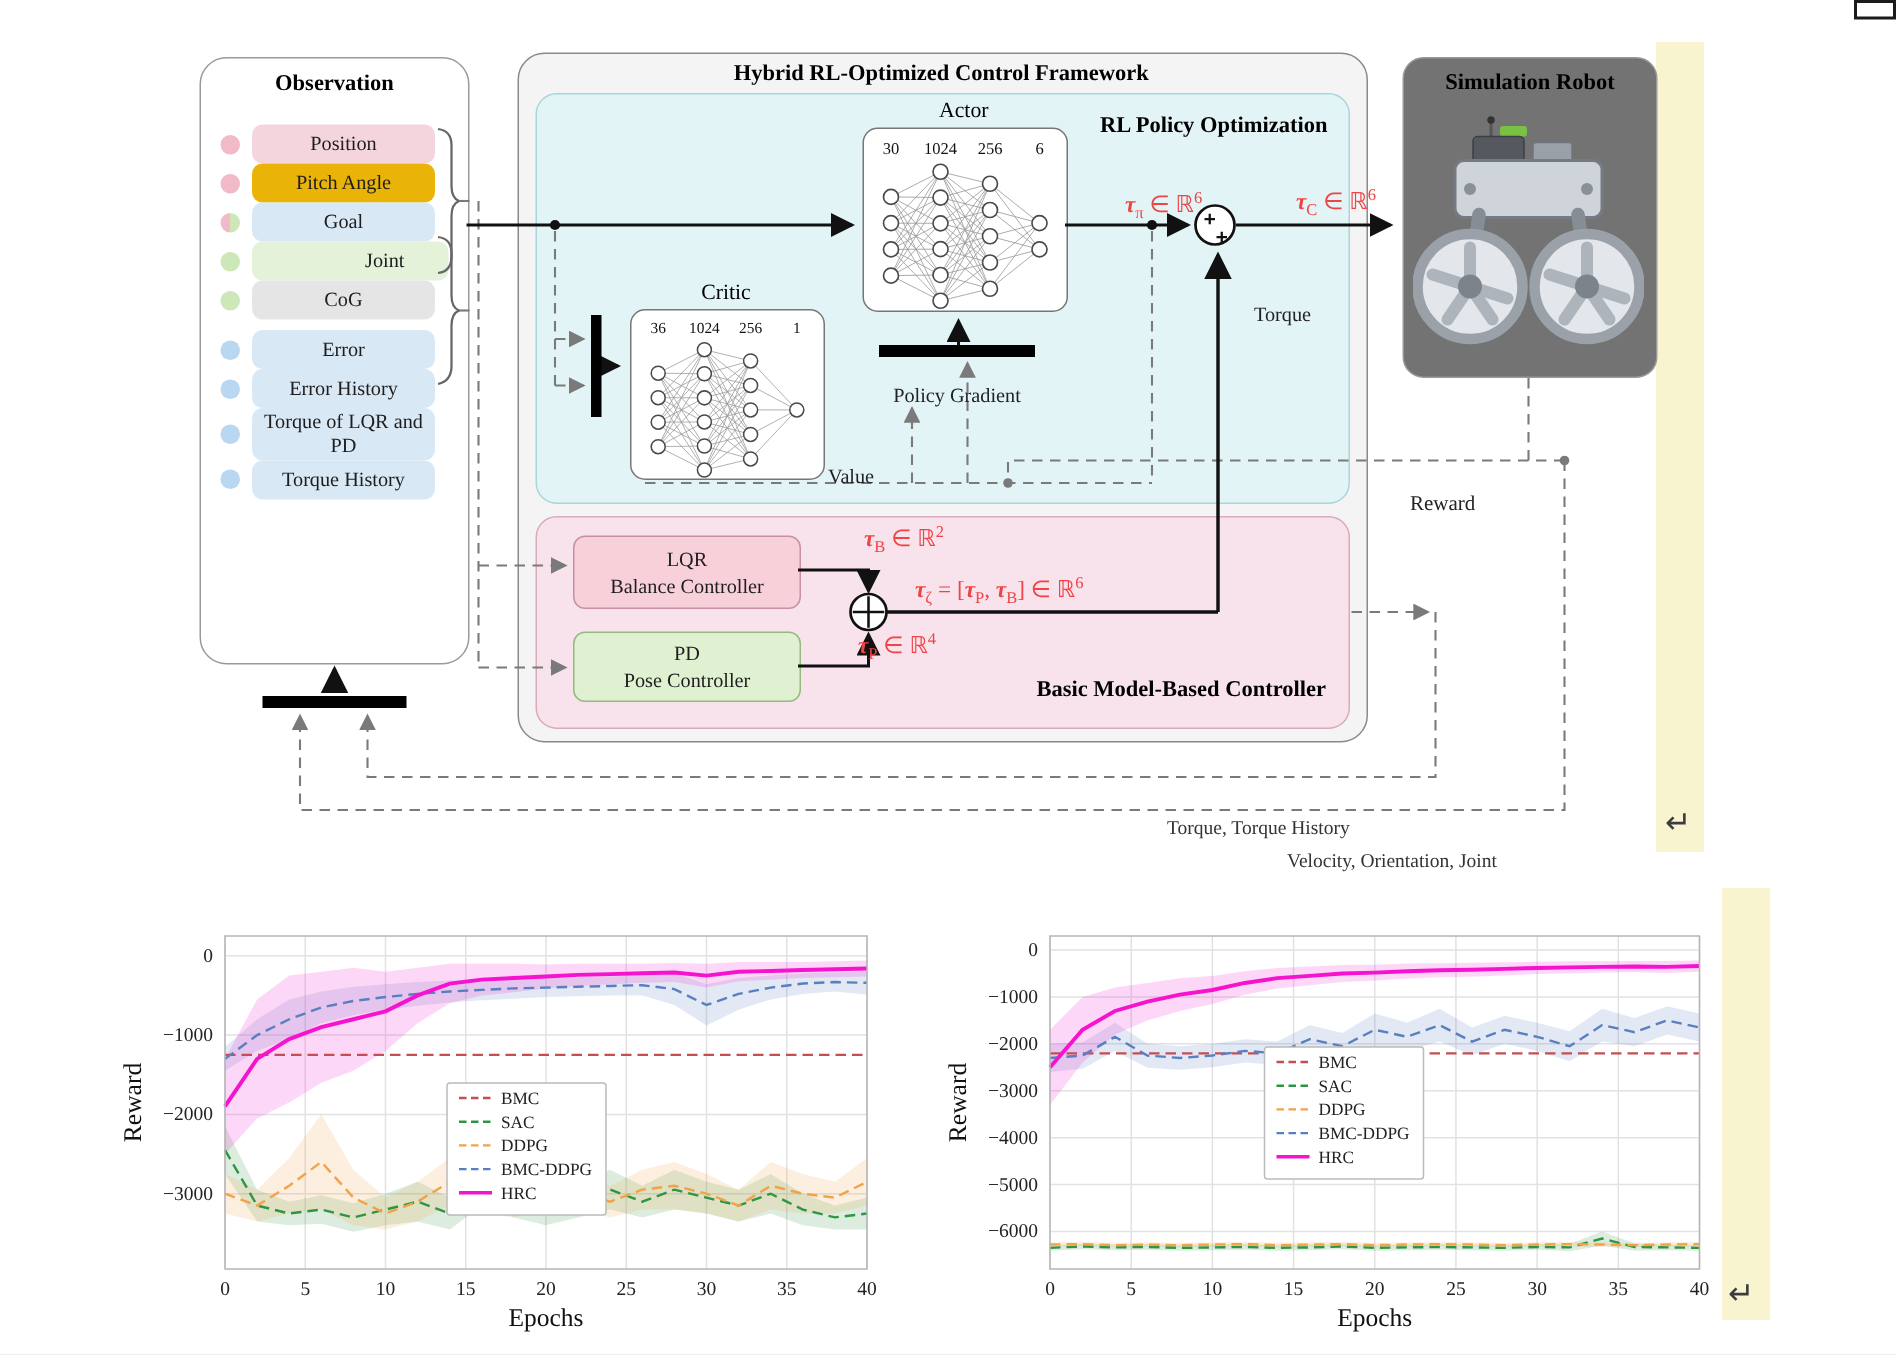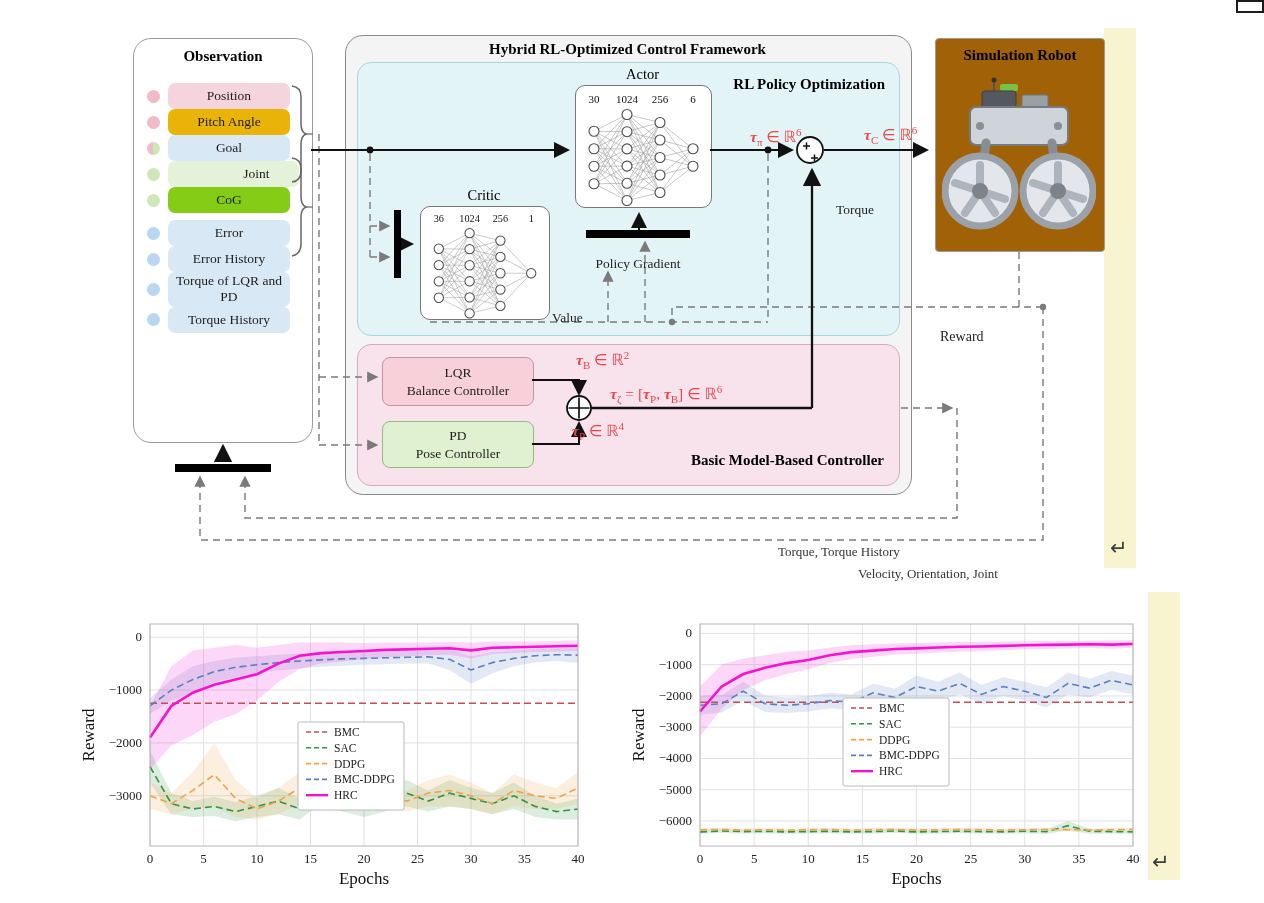--- a/index.html
+++ b/index.html
@@ -39,22 +39,22 @@
   .net{width:100%;height:100%;display:block;}
   .pg-label{position:absolute;left:582px;top:212px;width:112px;text-align:center;font-size:13.5px;z-index:4;}
   .value-label{position:absolute;left:552px;top:266px;width:52px;font-size:13.5px;z-index:4;}
   .bmc-box{position:absolute;left:357px;top:344px;width:541px;height:140px;background:#f8e3ed;
            border:1.3px solid #d9aabd;border-radius:14px;z-index:1;}
   .bmc-title{position:absolute;left:600px;top:452px;width:284px;text-align:right;font-weight:bold;font-size:15px;z-index:4;}
   .ctl-box{position:absolute;display:flex;flex-direction:column;align-items:center;justify-content:center;
            font-size:13.5px;line-height:1.3;z-index:2;border-radius:8px;color:#1d1d1d;}
   .lqr-box{left:382px;top:357px;width:150px;height:47px;background:#f8d0da;border:1.2px solid #c791a0;}
   .pd-box{left:382px;top:421px;width:150px;height:45px;background:#dff1d0;border:1.2px solid #92bb7d;}
-  .robot-box{position:absolute;left:935px;top:38px;width:168px;height:212px;background:#a16207;border:1.6px solid #9a9a9a;
-             border-radius:4px;z-index:2;}
+  .robot-box{position:absolute;left:935px;top:38px;width:168px;height:212px;background:#737373;border:1.6px solid #9a9a9a;
+             border-radius:14px;z-index:2;}
   .robot-box .box-title{margin-top:8px;}
   .robot-svg{position:absolute;left:6px;top:32px;}
   .math{position:absolute;font-size:15.5px;z-index:4;white-space:nowrap;color:#ef4444;margin-left:38px;}
   .math .bi{font-style:italic;font-weight:bold;}
   .math sub{font-size:11px;}
   .math sup{font-size:11px;}
   .m-taupi{left:712px;top:126px;}
   .m-tauc{left:826px;top:124px;}
   .m-taub{left:538px;top:349px;}
   .m-taup{left:534px;top:420px;}
@@ -99,21 +99,21 @@
           <div class="obs-row">
             <span class="obs-dot" style="background: linear-gradient(90deg, rgb(242, 185, 199) 50%, rgb(205, 231, 184) 50%);"></span>
             <span class="obs-pill" style="background: rgb(217, 232, 245);">Goal</span>
           </div>
           <div class="obs-row">
             <span class="obs-dot" style="background: rgb(205, 231, 184);"></span>
             <span class="obs-pill" style="background: rgb(227, 242, 217); padding-left: 48px;">Joint</span>
           </div>
           <div class="obs-row">
             <span class="obs-dot" style="background: rgb(205, 231, 184);"></span>
-            <span class="obs-pill" style="background: #84cc16;">CoG</span>
+            <span class="obs-pill" style="background: #e5e5e5;">CoG</span>
           </div>
           <div class="obs-row gap">
             <span class="obs-dot" style="background: rgb(185, 215, 240);"></span>
             <span class="obs-pill" style="background: rgb(217, 232, 245);">Error</span>
           </div>
           <div class="obs-row">
             <span class="obs-dot" style="background: rgb(185, 215, 240);"></span>
             <span class="obs-pill" style="background: rgb(217, 232, 245);">Error History</span>
           </div>
           <div class="obs-row">

